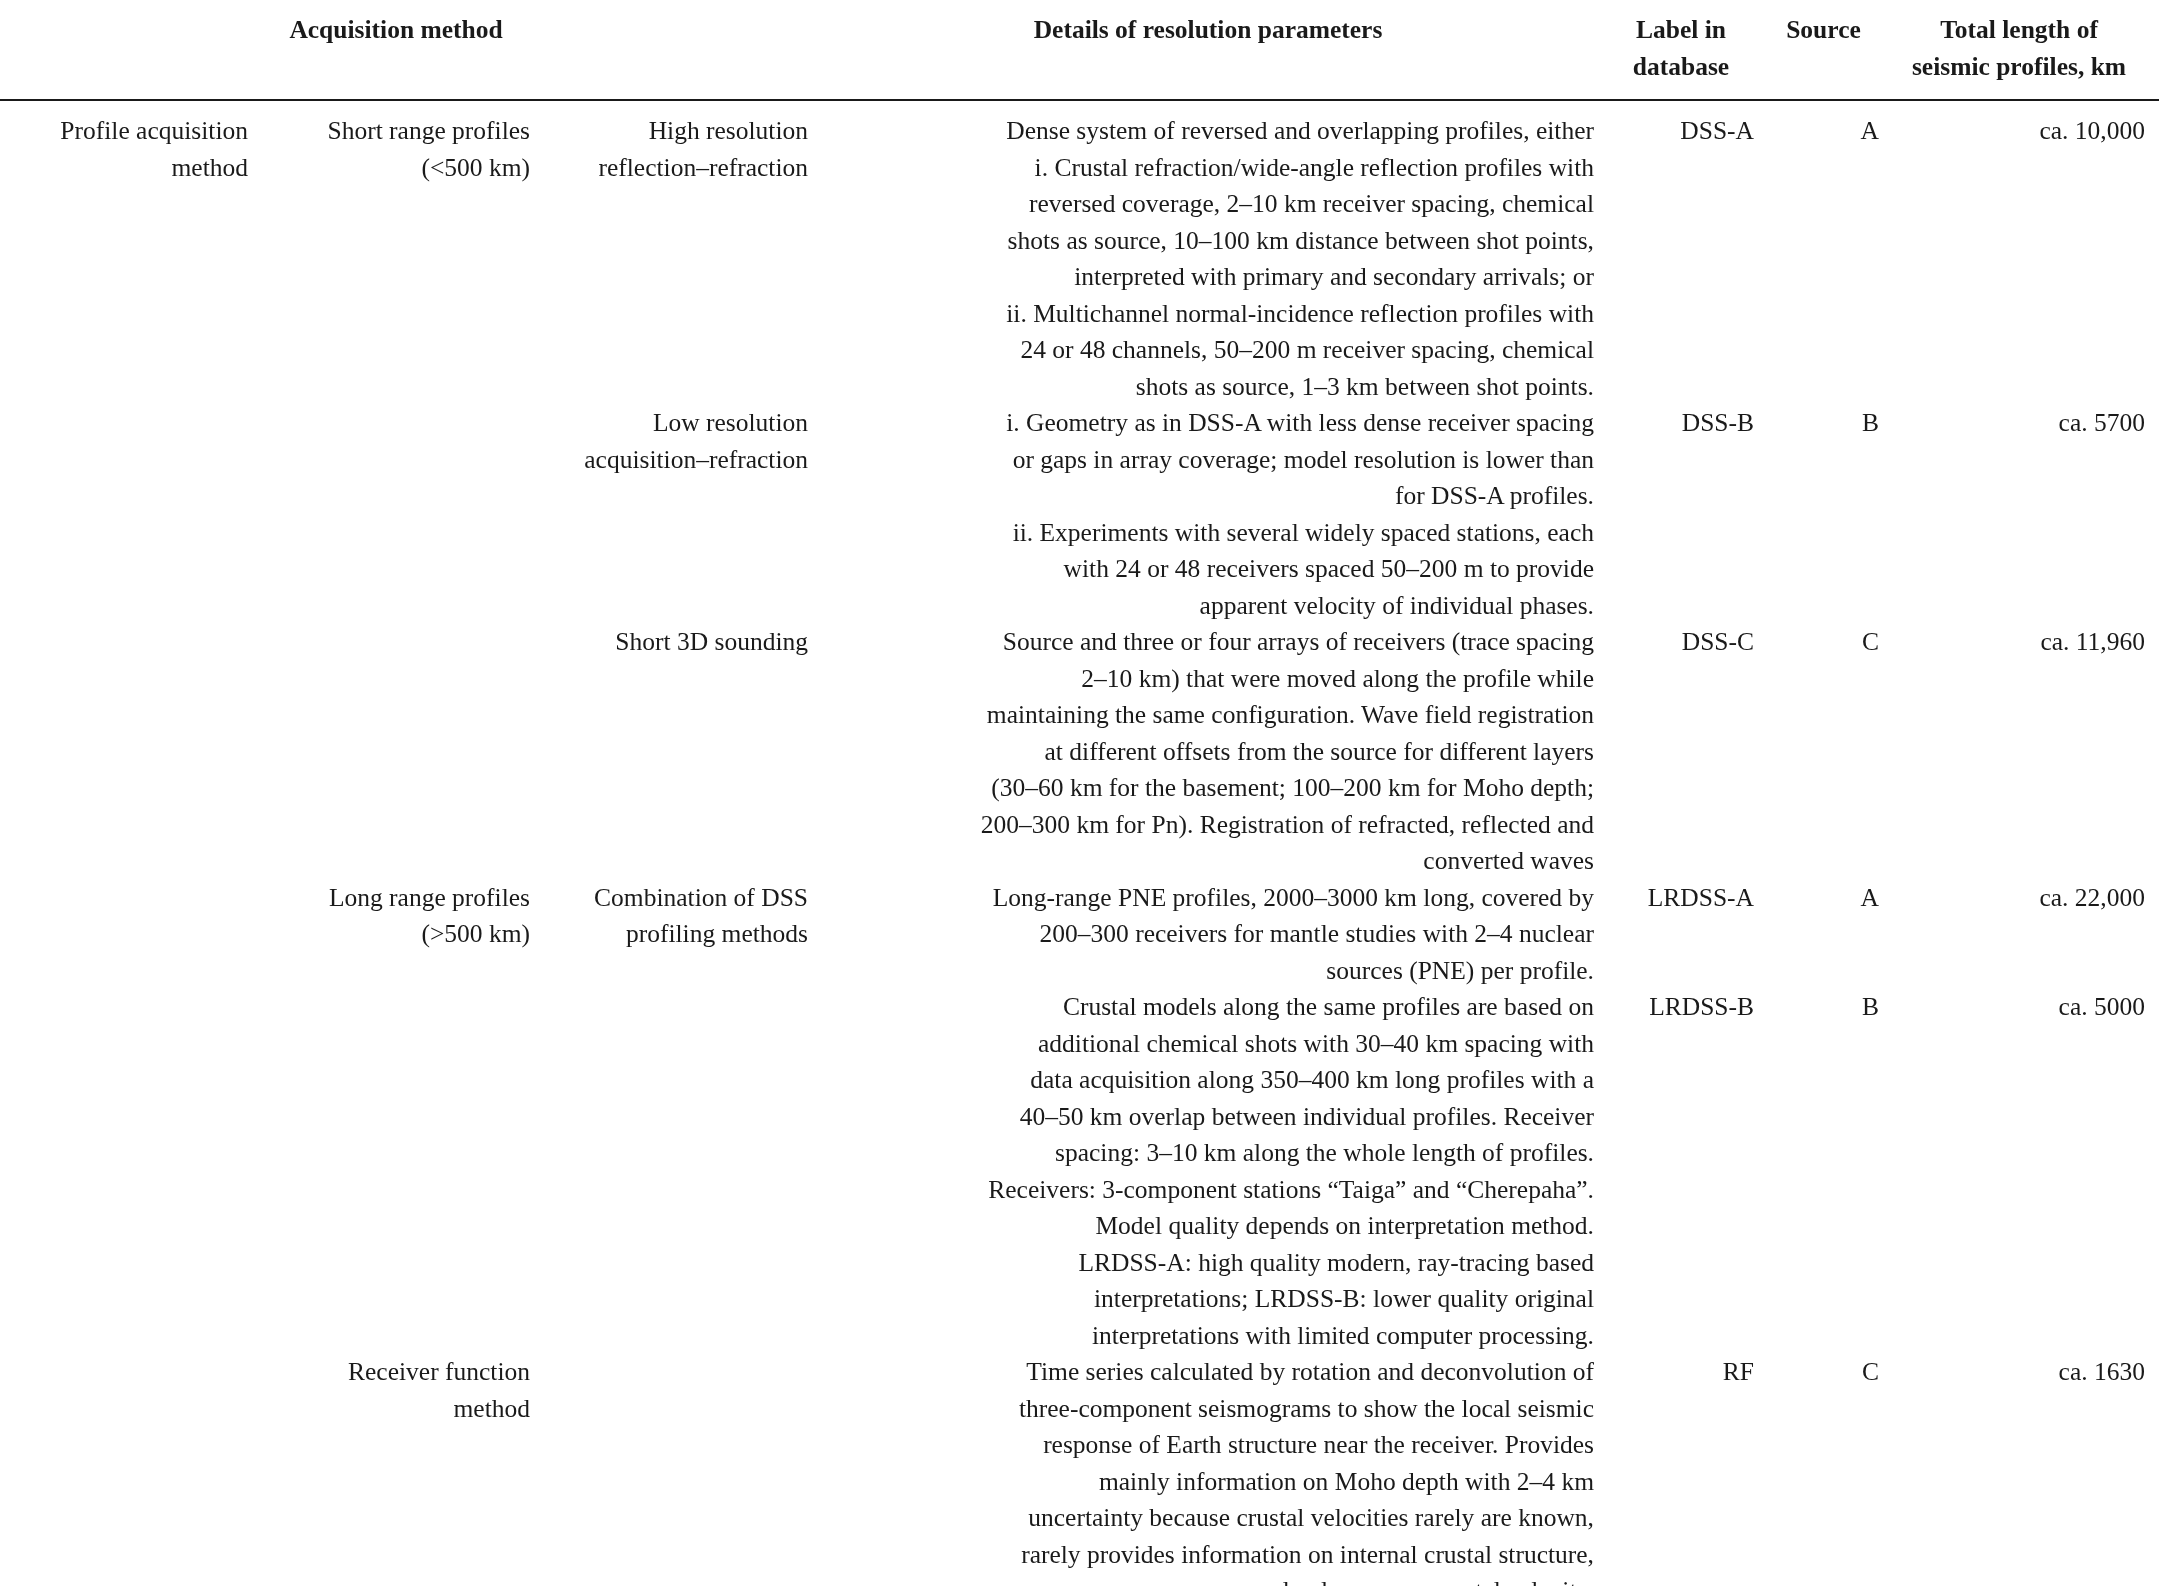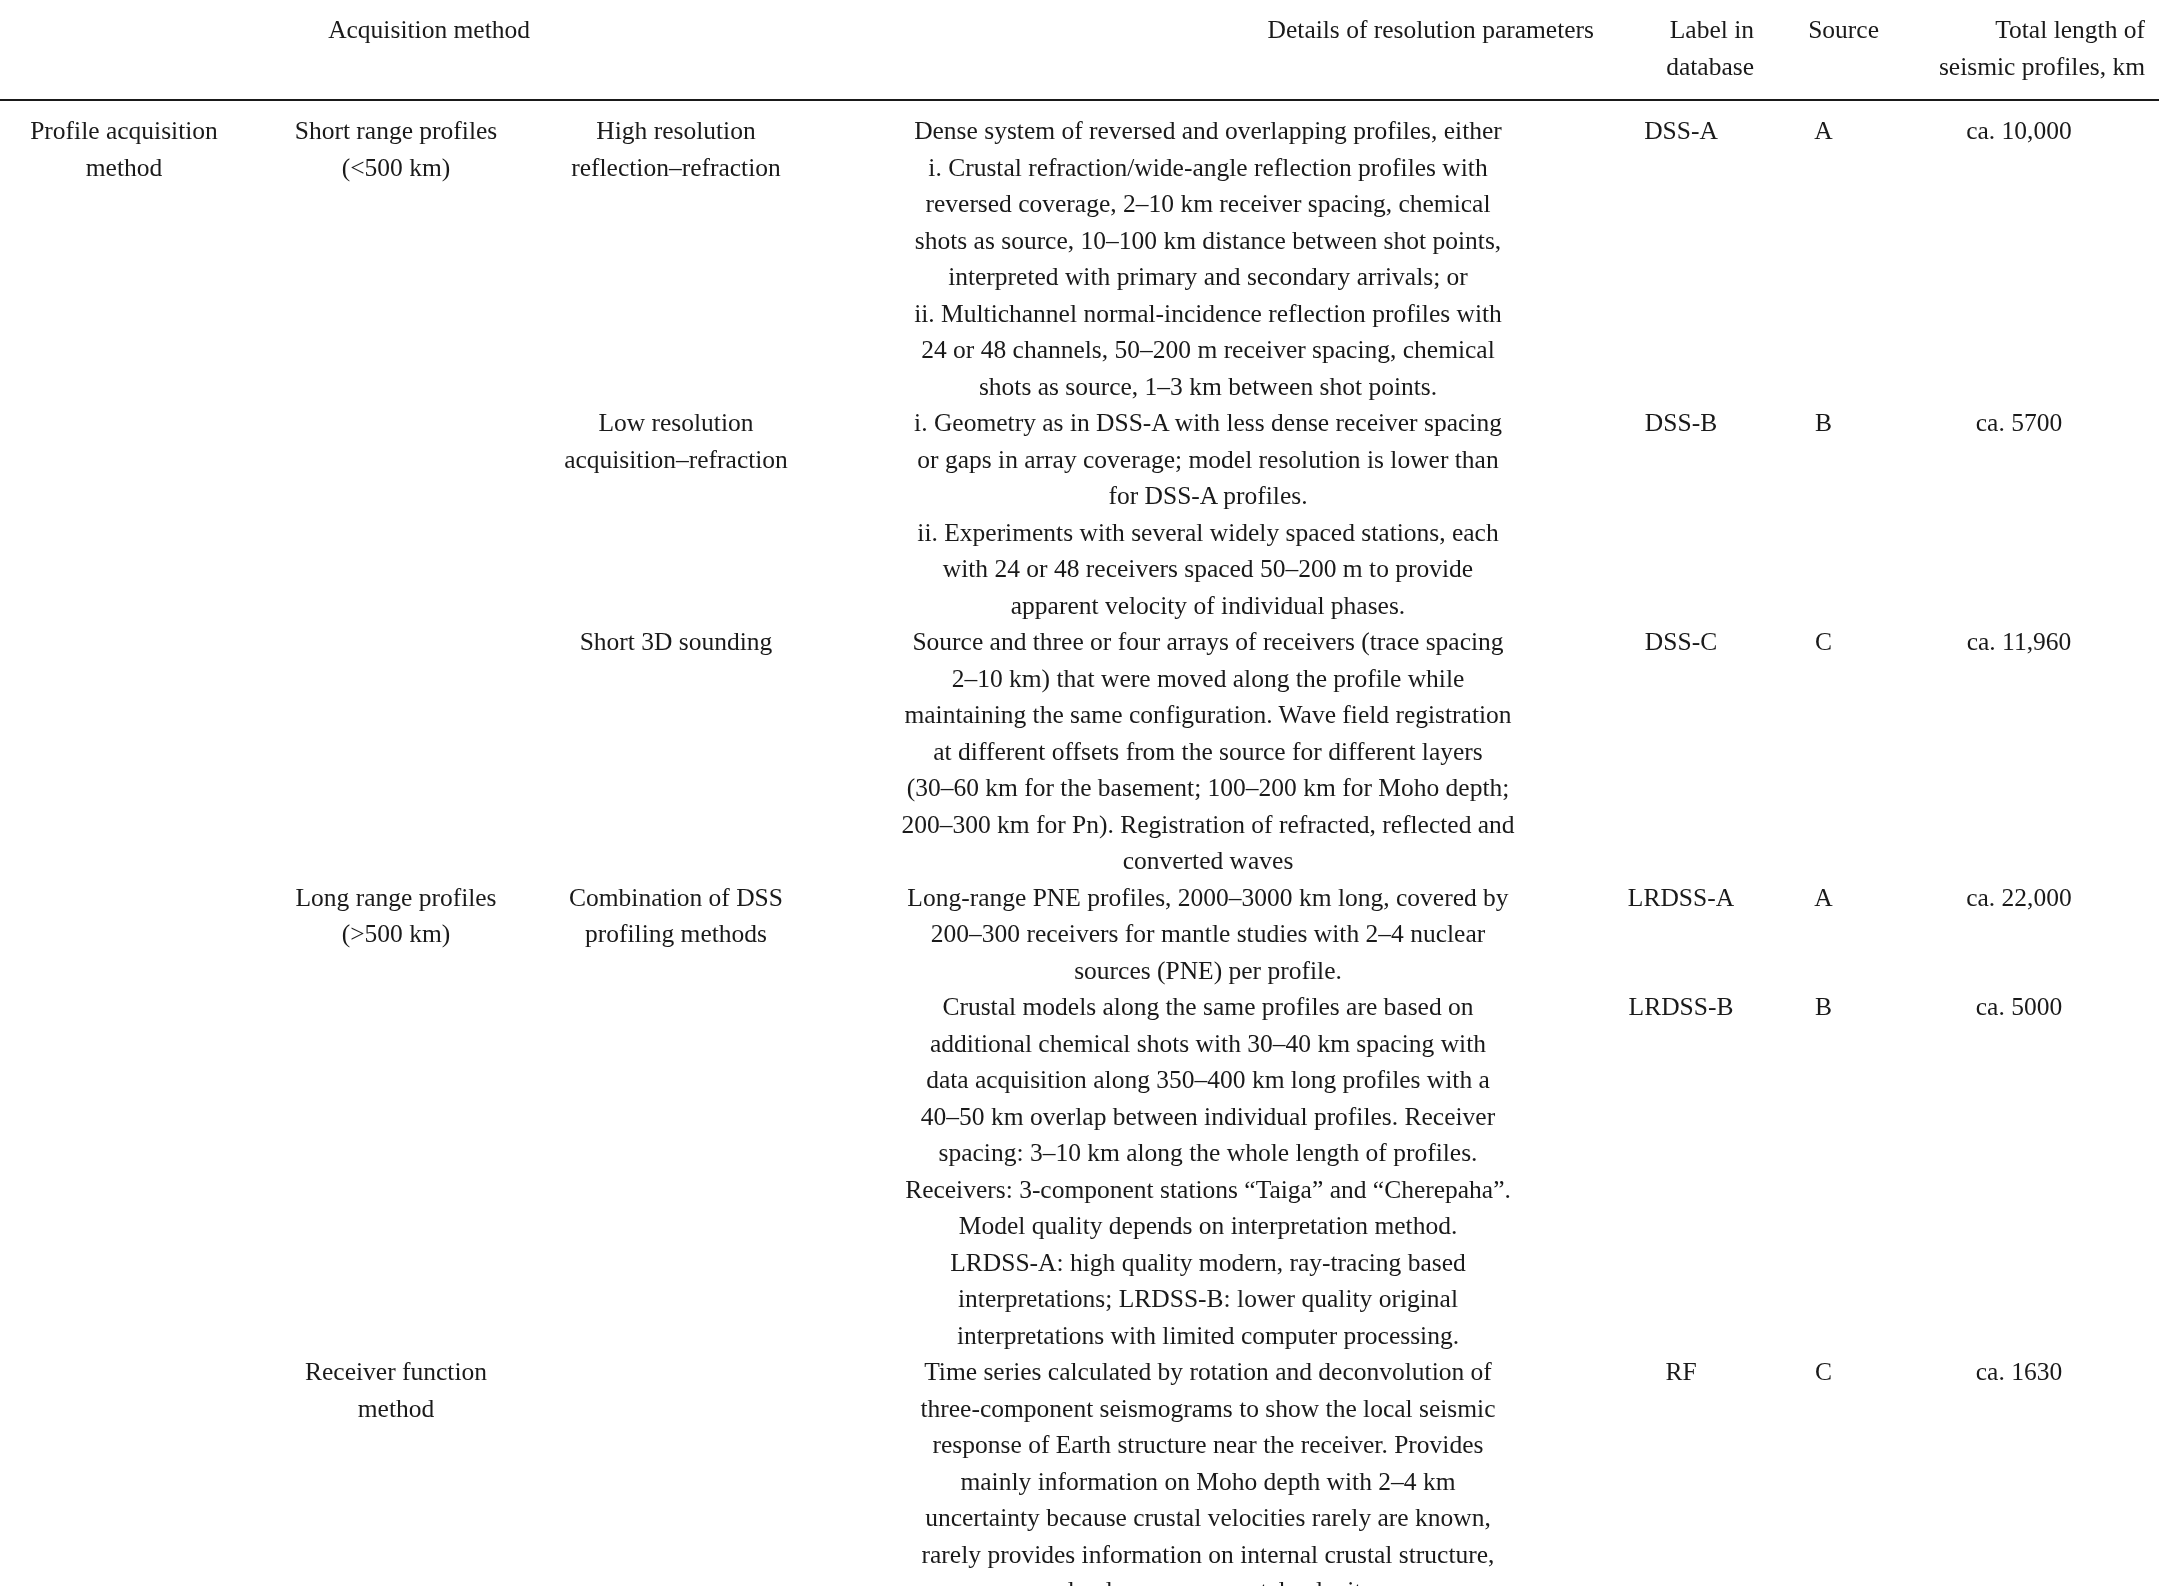--- a/index.html
+++ b/index.html
@@ -28,33 +28,33 @@
   }
   table.seismic col.c1 { width: 262px; }
   table.seismic col.c2 { width: 282px; }
   table.seismic col.c3 { width: 278px; }
   table.seismic col.c4 { width: 786px; }
   table.seismic col.c5 { width: 160px; }
   table.seismic col.c6 { width: 125px; }
   table.seismic col.c7 { width: 266px; }
 
   thead th {
-    font-weight: normal;
-    text-align: right;
+    font-weight: bold;
+    text-align: center;
     vertical-align: top;
     padding: 12px 14px 14px 0;
     border-top: none;
     white-space: normal;
   }
   thead tr.head-row th {
     border-bottom: 2.5px solid #1a1a1a;
   }
   tbody td {
     vertical-align: top;
-    text-align: center;
+    text-align: right;
     padding: 0 14px 0 0;
     white-space: pre-line;
   }
   tbody tr.first-body > td {
     padding-top: 12px;
   }
 </style>
 </head>
 <body>
 

